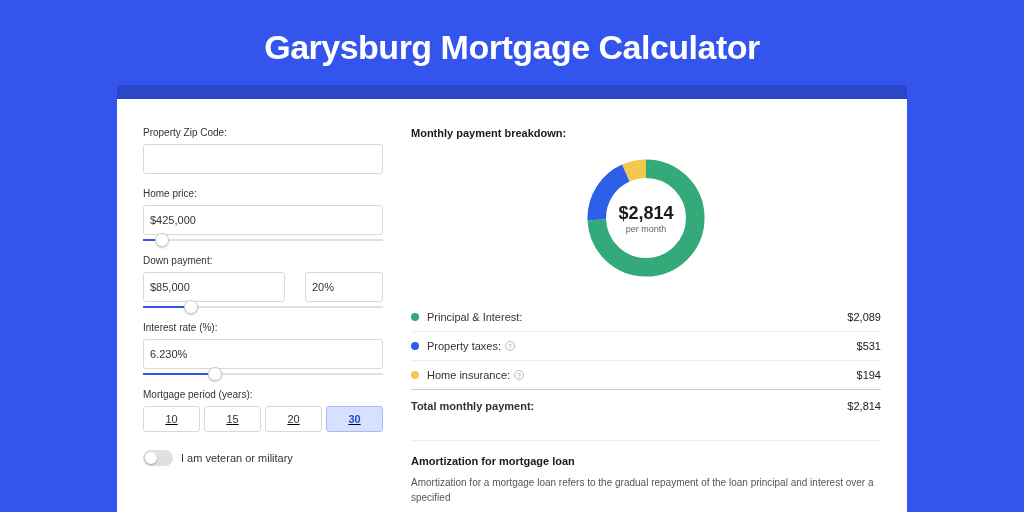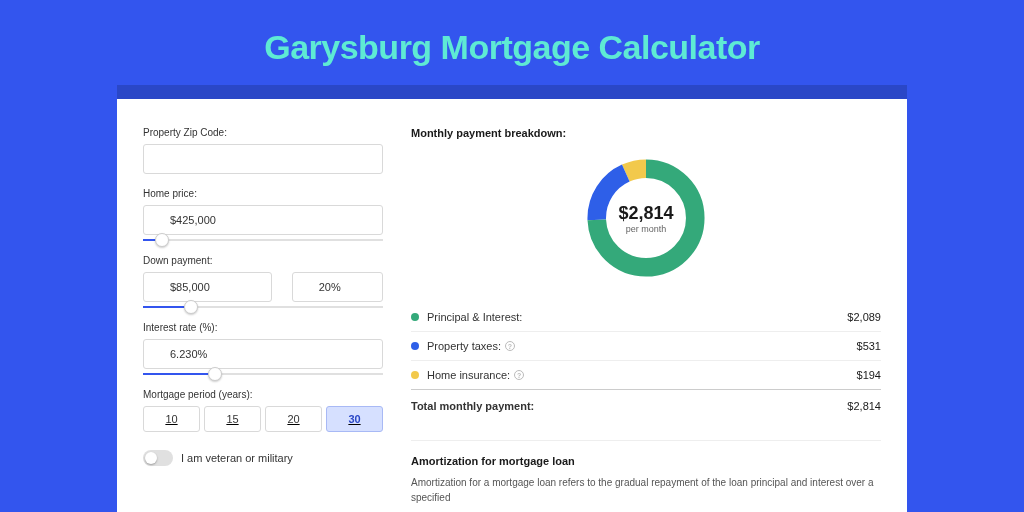--- a/index.html
+++ b/index.html
@@ -11,21 +11,21 @@
     overflow: hidden;
   }
   .outer {
     width: 100%;
     height: 100%;
     display: flex;
     flex-direction: column;
     align-items: center;
   }
   .page-title {
-    color: #5eead4;
+    color: #ffffff;
     font-size: 34px;
     font-weight: 700;
     margin-top: 28px;
     margin-bottom: 18px;
     letter-spacing: -0.5px;
     text-align: right;
   }
   .card-wrap {
     width: 790px;
     background: #2a47c7;
@@ -46,21 +46,21 @@
     color: #333;
     margin-bottom: 6px;
     display: block;
   }
   .field-group { margin-bottom: 14px; }
   .text-input {
     width: 100%;
     height: 30px;
     border: 1px solid #d9d9d9;
     border-radius: 3px;
-    padding: 0 26px;
+    padding: 0 6px;
     font-size: 11px;
     color: #333;
   }
   .row { display: flex; gap: 20px; }
   .row .text-input:first-child { flex: 2; }
   .row .text-input:last-child { flex: 1; }
   .slider-track {
     position: relative;
     height: 2px;
     background: #e0e0e0;

